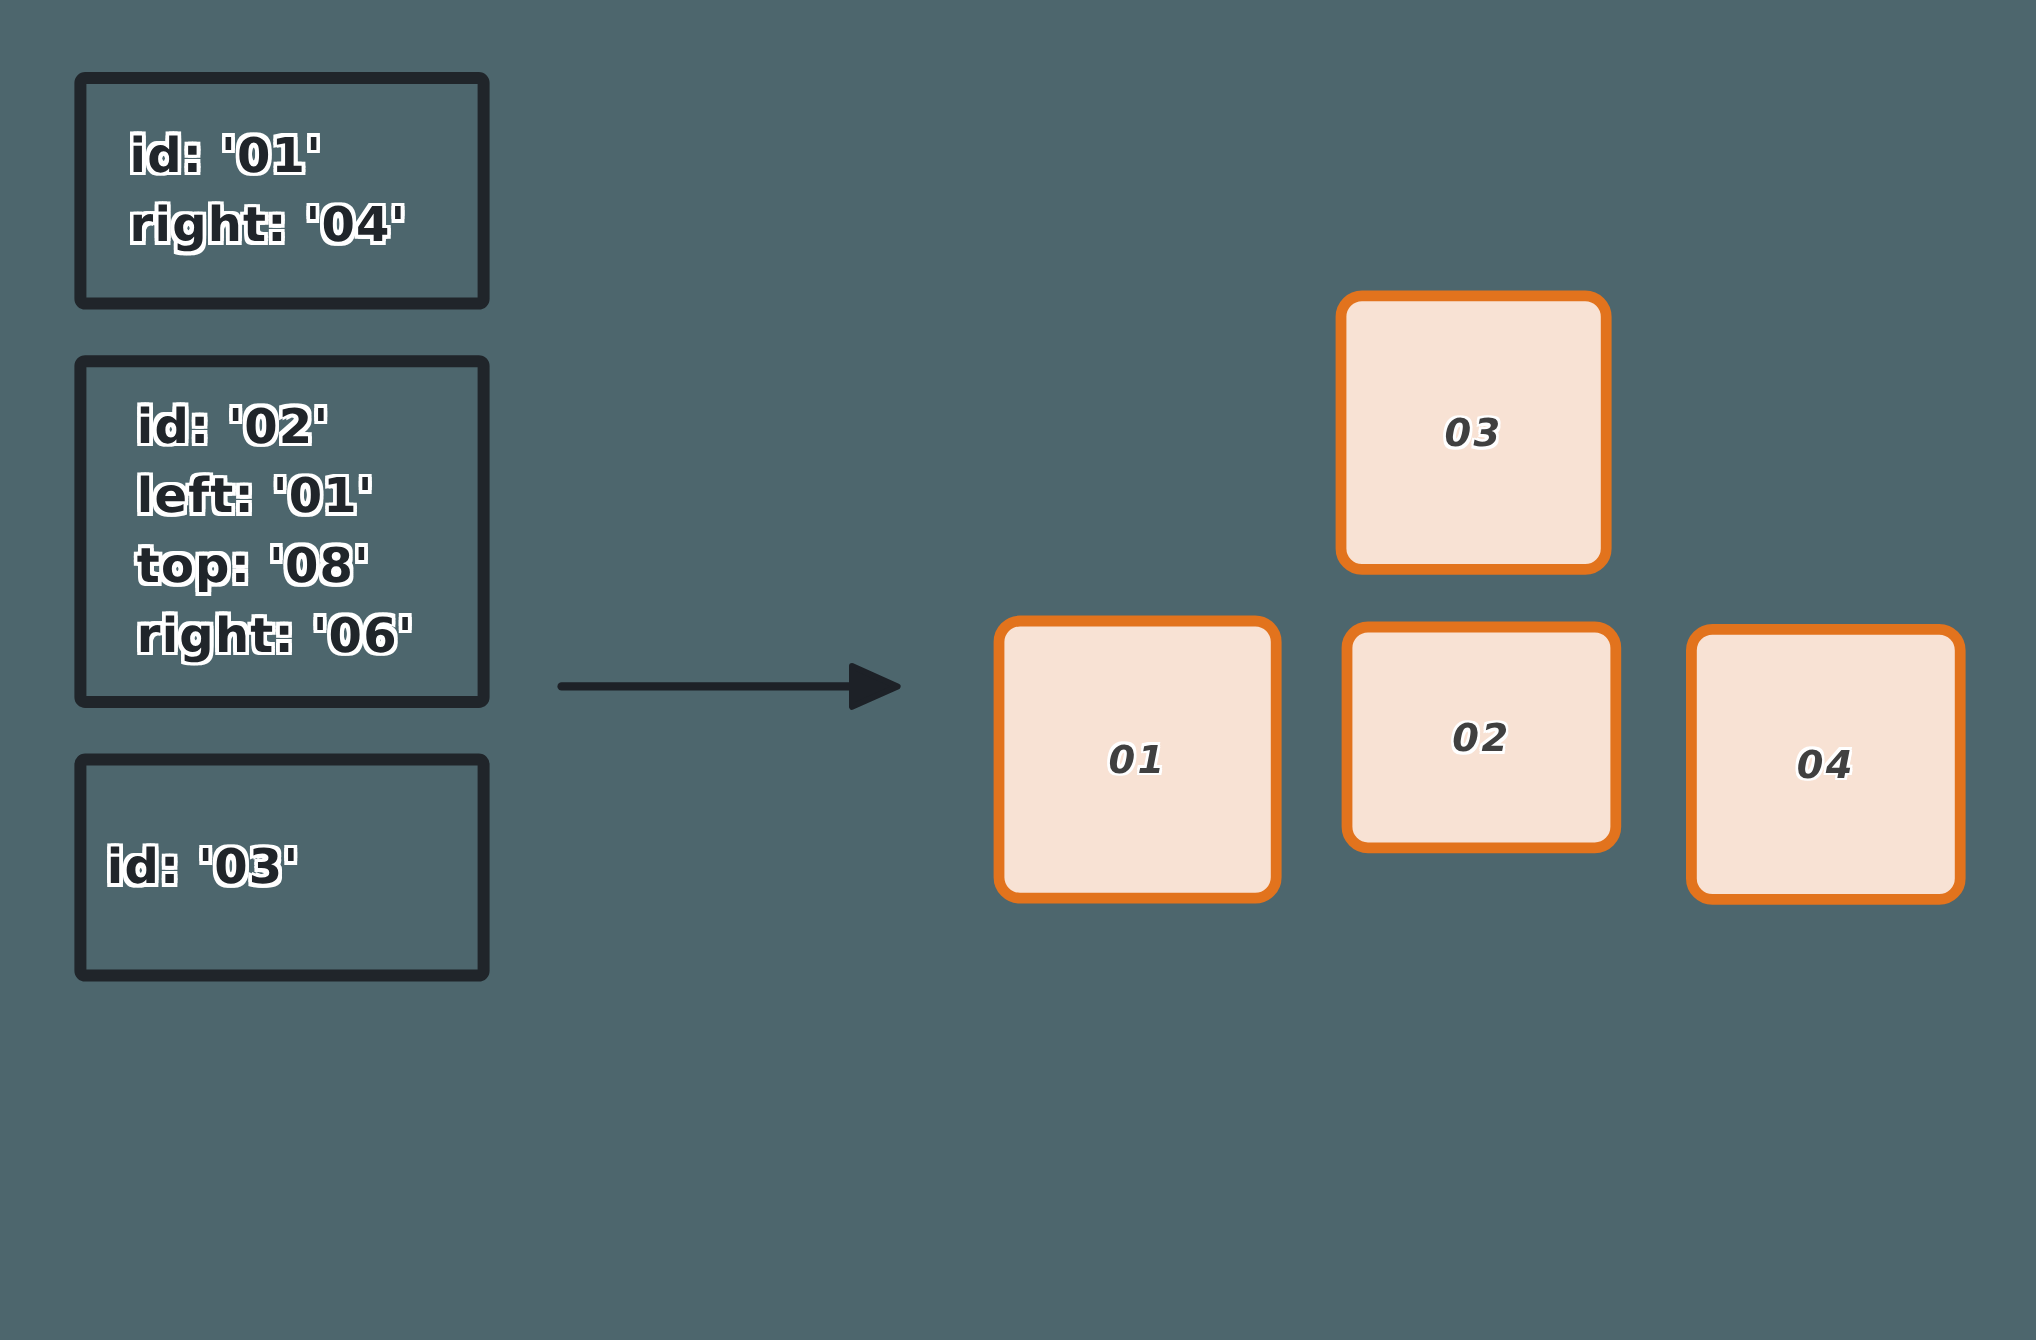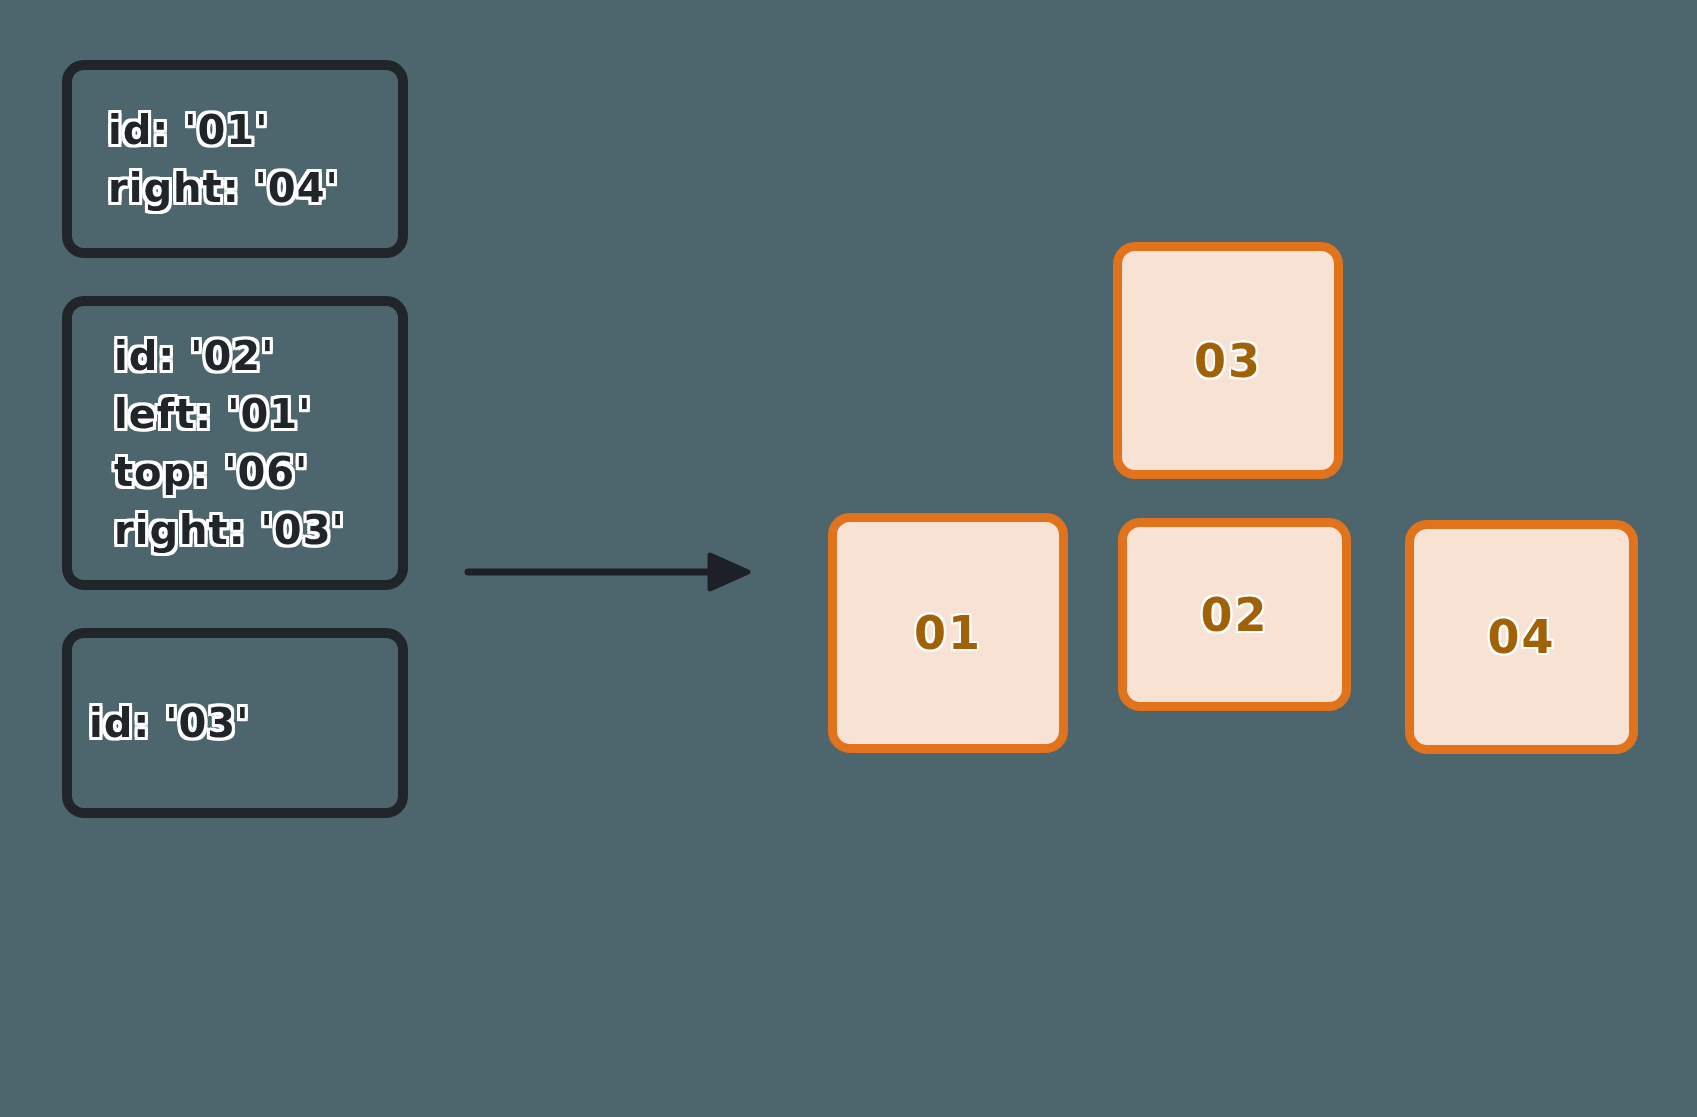--- a/index.html
+++ b/index.html
@@ -13,21 +13,21 @@
     height: 1117px;
     background: #4D666D;
     overflow: hidden;
   }
 
   
   .def-card {
     position: absolute;
     box-sizing: border-box;
     border: 10px solid #20252A;
-    border-radius: 22px;
+    border-radius: 9px;
     display: flex;
     flex-direction: column;
     justify-content: center;
     padding-left: 36px;
     background: transparent;
   }
   .def-card-1 { left: 62px;  top: 60px;  width: 346px; height: 198px; }
   .def-card-2 { left: 62px;  top: 296px; width: 346px; height: 294px; padding-left: 42px; }
   .def-card-3 { left: 62px;  top: 628px; width: 346px; height: 190px; padding-left: 17px; }
   .def-card-4 { left: 62px;  top: 858px; width: 346px; height: 192px; }
@@ -65,23 +65,24 @@
     display: flex;
     align-items: center;
     justify-content: center;
   }
   .node-03 { left: 1113px; top: 242px; width: 230px; height: 237px; }
   .node-01 { left: 828px;  top: 513px; width: 240px; height: 240px; justify-content: center; }
   .node-02 { left: 1118px; top: 518px; width: 233px; height: 193px; }
   .node-04 { left: 1405px; top: 520px; width: 233px; height: 234px; }
 
   .node-label {
-    color: #a16207;
-    font-size: 46px;
+    color: #404040;
+    font-size: 32px;
     font-weight: 700;
+    font-style: italic;
     letter-spacing: 2px;
     text-shadow:
       -2px -2px 0 #FFFFFF,  2px -2px 0 #FFFFFF,
       -2px  2px 0 #FFFFFF,  2px  2px 0 #FFFFFF,
       -2px  0   0 #FFFFFF,  2px  0   0 #FFFFFF,
        0   -2px 0 #FFFFFF,  0    2px 0 #FFFFFF;
   }
 </style>
 </head>
 <body>
@@ -89,22 +90,22 @@
 <div class="canvas">
 
   <div class="def-card def-card-1">
     <div class="def-line">id: '01'</div>
     <div class="def-line">right: '04'</div>
   </div>
 
   <div class="def-card def-card-2">
     <div class="def-line">id: '02'</div>
     <div class="def-line">left: '01'</div>
-    <div class="def-line">top: '06'</div>
-    <div class="def-line">right: '03'</div>
+    <div class="def-line">top: '08'</div>
+    <div class="def-line">right: '06'</div>
   </div>
 
   <div class="def-card def-card-3">
     <div class="def-line">id: '03'</div>
   </div>
 
 
   <svg class="arrow-svg" viewBox="0 0 300 50" xmlns="http://www.w3.org/2000/svg">
     <line x1="12" y1="25" x2="258" y2="25" stroke="#1D2127" stroke-width="7" stroke-linecap="round"></line>
     <polygon points="254,8 292,25 254,42" fill="#1D2127" stroke="#1D2127" stroke-width="5" stroke-linejoin="round"></polygon>

